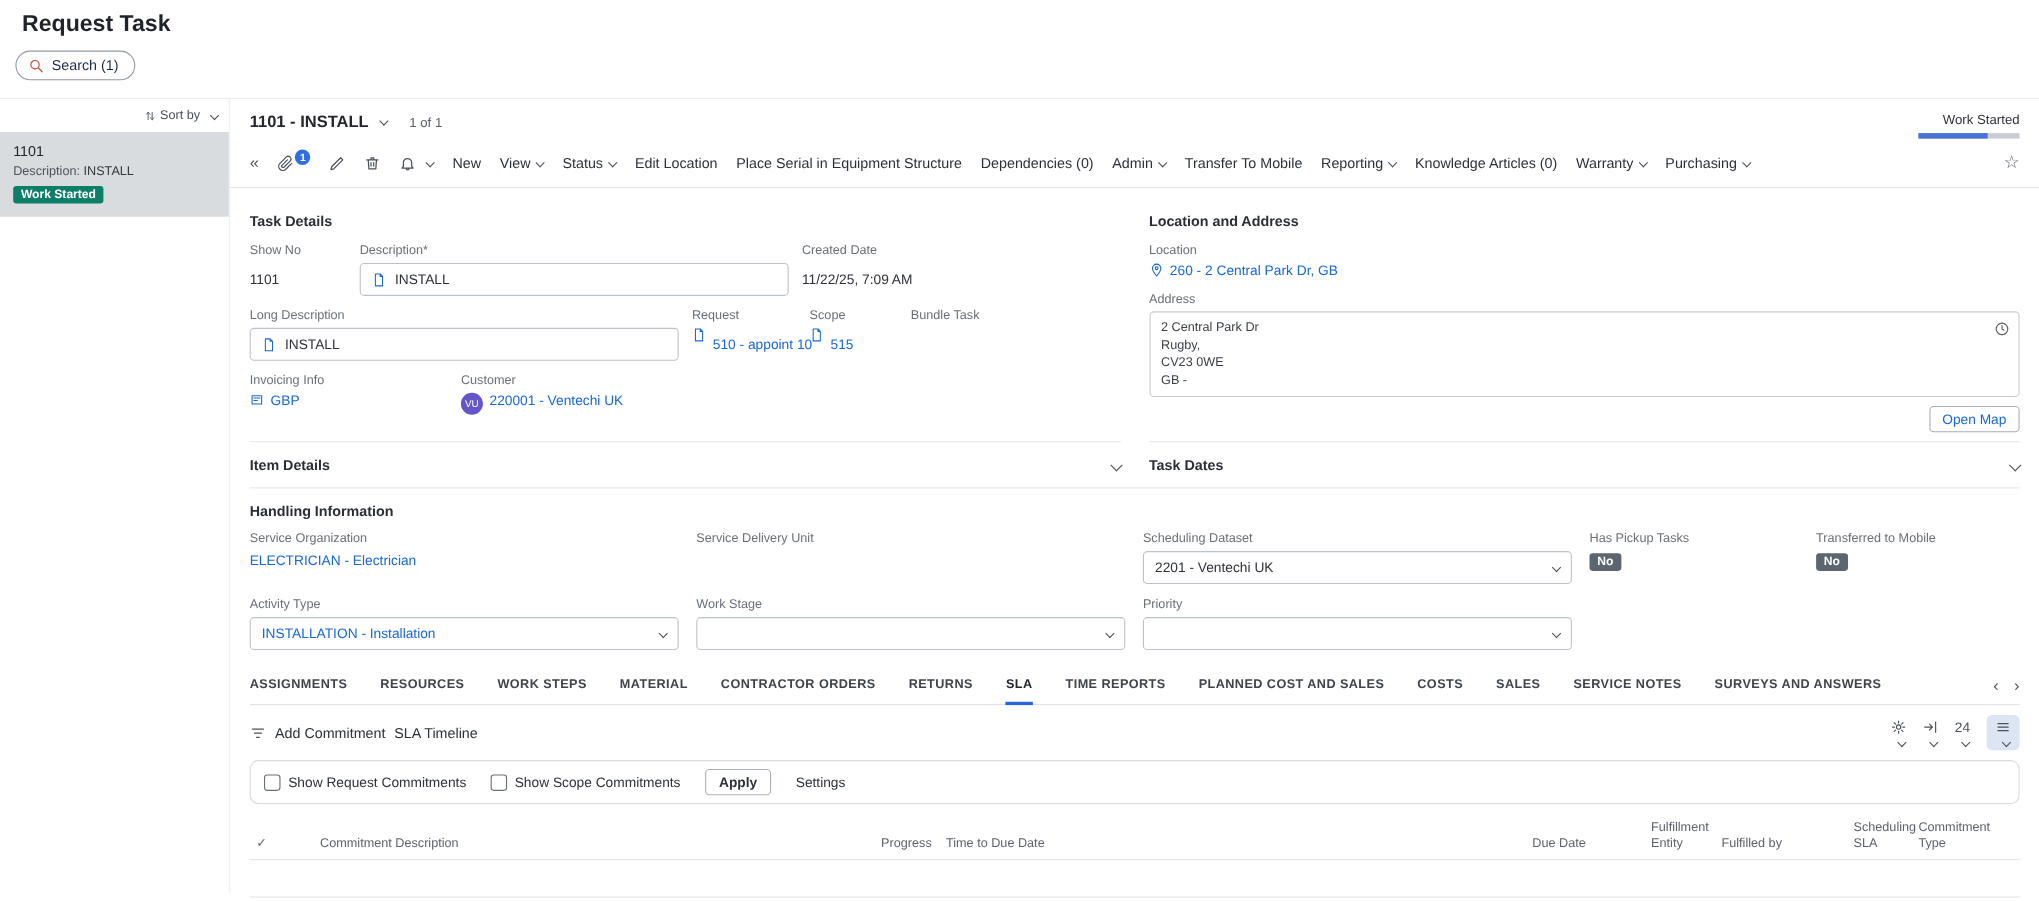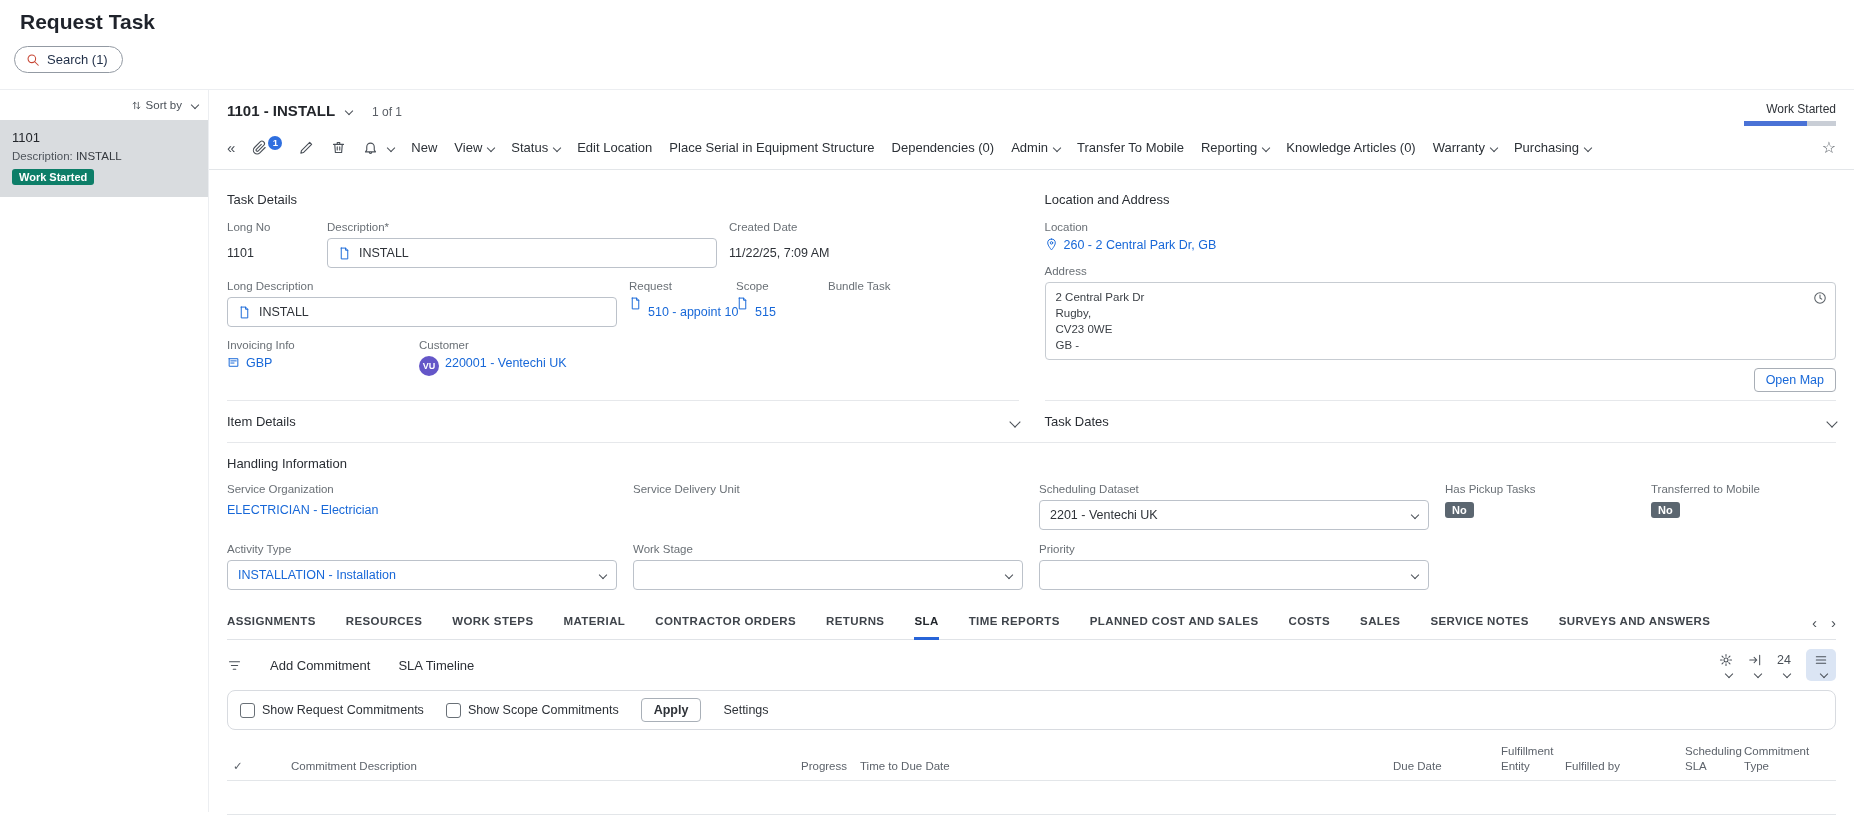--- a/index.html
+++ b/index.html
@@ -40,53 +40,53 @@
   .star-btn { margin-left:auto; font-size:16px; color:#555b63; }
 
   .chev { display:inline-block; width:6px; height:6px; border-right:1.5px solid #4a5057; border-bottom:1.5px solid #4a5057;
           transform:rotate(45deg); margin-left:6px; vertical-align:2px; }
   .chev.lg { width:8px; height:8px; border-width:1.8px; }
 
   .content { padding:0 18px; }
 
   .two-col { display:grid; grid-template-columns:1fr 1fr; column-gap:26px; }
   .details-grid { padding-top:22px; }
-  h3.sec { font-size:13px; font-weight:400; color:#2a2e34; }
+  h3.sec { font-size:13px; font-weight:700; color:#2a2e34; }
   .col h3.sec { margin-bottom:14px; }
 
   .field-row { display:flex; gap:12px; margin-bottom:12px; }
   .w88{width:88px;flex:none} .w390{width:390px;flex:none} .w95{width:95px;flex:none} .w80{width:80px;flex:none} .w180{width:180px;flex:none}
   .label { display:block; font-size:11.5px; color:#6a7076; margin-bottom:5px; }
   .value { font-size:12.5px; color:#2e3238; }
   .inline-val { line-height:30px; }
   .input, .select { display:flex; align-items:center; gap:8px; height:30px; padding:0 10px; border:1px solid #bcc2ca; border-radius:4px; background:#fff; font-size:12.5px; color:#2e3238; }
   .select { justify-content:space-between; cursor:pointer; }
   .select .chev { margin-left:auto; }
   .link { color:#1868d8; font-size:12.5px; text-decoration:none; cursor:pointer; }
   .link-row { display:flex; align-items:flex-start; gap:6px; }
-  .avatar { width:20px; height:20px; border-radius:50%; background:#6456c8; color:#fff; font-size:9px; font-weight:700;
+  .avatar { width:20px; height:20px; border-radius:50%; background:#6456c8; color:#fff; font-size:9px; font-weight:400;
             display:inline-flex; align-items:center; justify-content:center; flex:none; }
 
   .addr-box { position:relative; border:1px solid #c7ccd2; border-radius:4px; padding:6px 30px 6px 10px; font-size:11.5px; color:#3a3f45; line-height:1.4; min-height:62px; }
   .addr-clock { position:absolute; right:8px; top:8px; }
   .openmap-row { text-align:right; margin-top:8px; }
   .openmap-btn { border:1px solid #a8aeb6; border-radius:4px; background:#fff; padding:4px 11px; font-size:12.5px; color:#1868d8; }
 
   .collapsible { display:flex; justify-content:space-between; align-items:center; padding:13px 0; border-top:1px solid #e6e8eb; }
   .coll-row { margin-top:8px; }
 
   .handling { border-top:1px solid #e6e8eb; padding-top:13px; margin-top:0; }
   .handling-grid { display:grid; grid-template-columns:390px 390px 390px 190px 1fr; column-gap:16px; row-gap:13px; margin:12px 0 16px; }
 
   .tabs { display:flex; gap:30px; align-items:flex-end; border-bottom:1px solid #e0e3e7; margin-top:2px; }
   .tab { padding:9px 0 10px; font-size:11.5px; font-weight:700; letter-spacing:.4px; color:#3f444b; border-bottom:3px solid transparent; margin-bottom:-1px; white-space:nowrap; }
   .tab.active { border-color:#2764d8; color:#23272d; }
   .tab-scroll { margin-left:auto; display:flex; gap:14px; padding-bottom:8px; color:#4a5057; font-size:15px; }
 
-  .sla-toolbar { display:flex; align-items:center; gap:28px; padding:9px 0; }
+  .sla-toolbar { display:flex; align-items:center; gap:8px; padding:9px 0; }
   .text-btn { font-size:13px; color:#2c3036; white-space:nowrap; }
   .sla-right { margin-left:auto; display:flex; align-items:center; gap:15px; color:#4a5057; font-size:12.5px; }
   .view-btn { display:inline-flex; align-items:center; gap:4px;flex-direction:column; }
   .view-btn.active { background:#dbe5f4; border-radius:5px; padding:4px 8px; }
 
   .filter-box { display:flex; align-items:center; gap:22px; border:1px solid #d8dbe0; border-radius:8px; padding:7px 12px; }
   .cb-row { display:flex; align-items:center; gap:7px; font-size:12.5px; color:#2e3238; cursor:pointer; }
   .checkbox { width:15px; height:15px; border:1.5px solid #697077; border-radius:3px; background:#fff; display:inline-block; flex:none; }
   .apply-btn { border:1px solid #a9b0b8; border-radius:4px; background:#fff; padding:4px 12px; font-size:12.5px; font-weight:700; color:#2e3238; }
   .settings-btn { font-size:12.5px; color:#2e3238; }
@@ -240,21 +240,21 @@
       <button class="star-btn"><span>☆</span></button>
     </div>
 
     <div class="content">
 
       <div class="two-col details-grid">
         <section class="col">
           <h3 class="sec">Task Details</h3>
           <div class="field-row">
             <div class="w88">
-              <span class="label">Long No</span>
+              <span class="label">Show No</span>
               <div class="value inline-val">1101</div>
             </div>
             <div class="w390">
               <span class="label">Description*</span>
               <div class="input">
                 <svg class="ic" width="13" height="13" viewBox="0 0 24 24">
                     <path class="ic-stroke ic-blue" d="M6 2h8l4 4v16H6V2zm8 0v4h4"></path>
                   </svg>
                 <span>INSTALL</span>
               </div>

